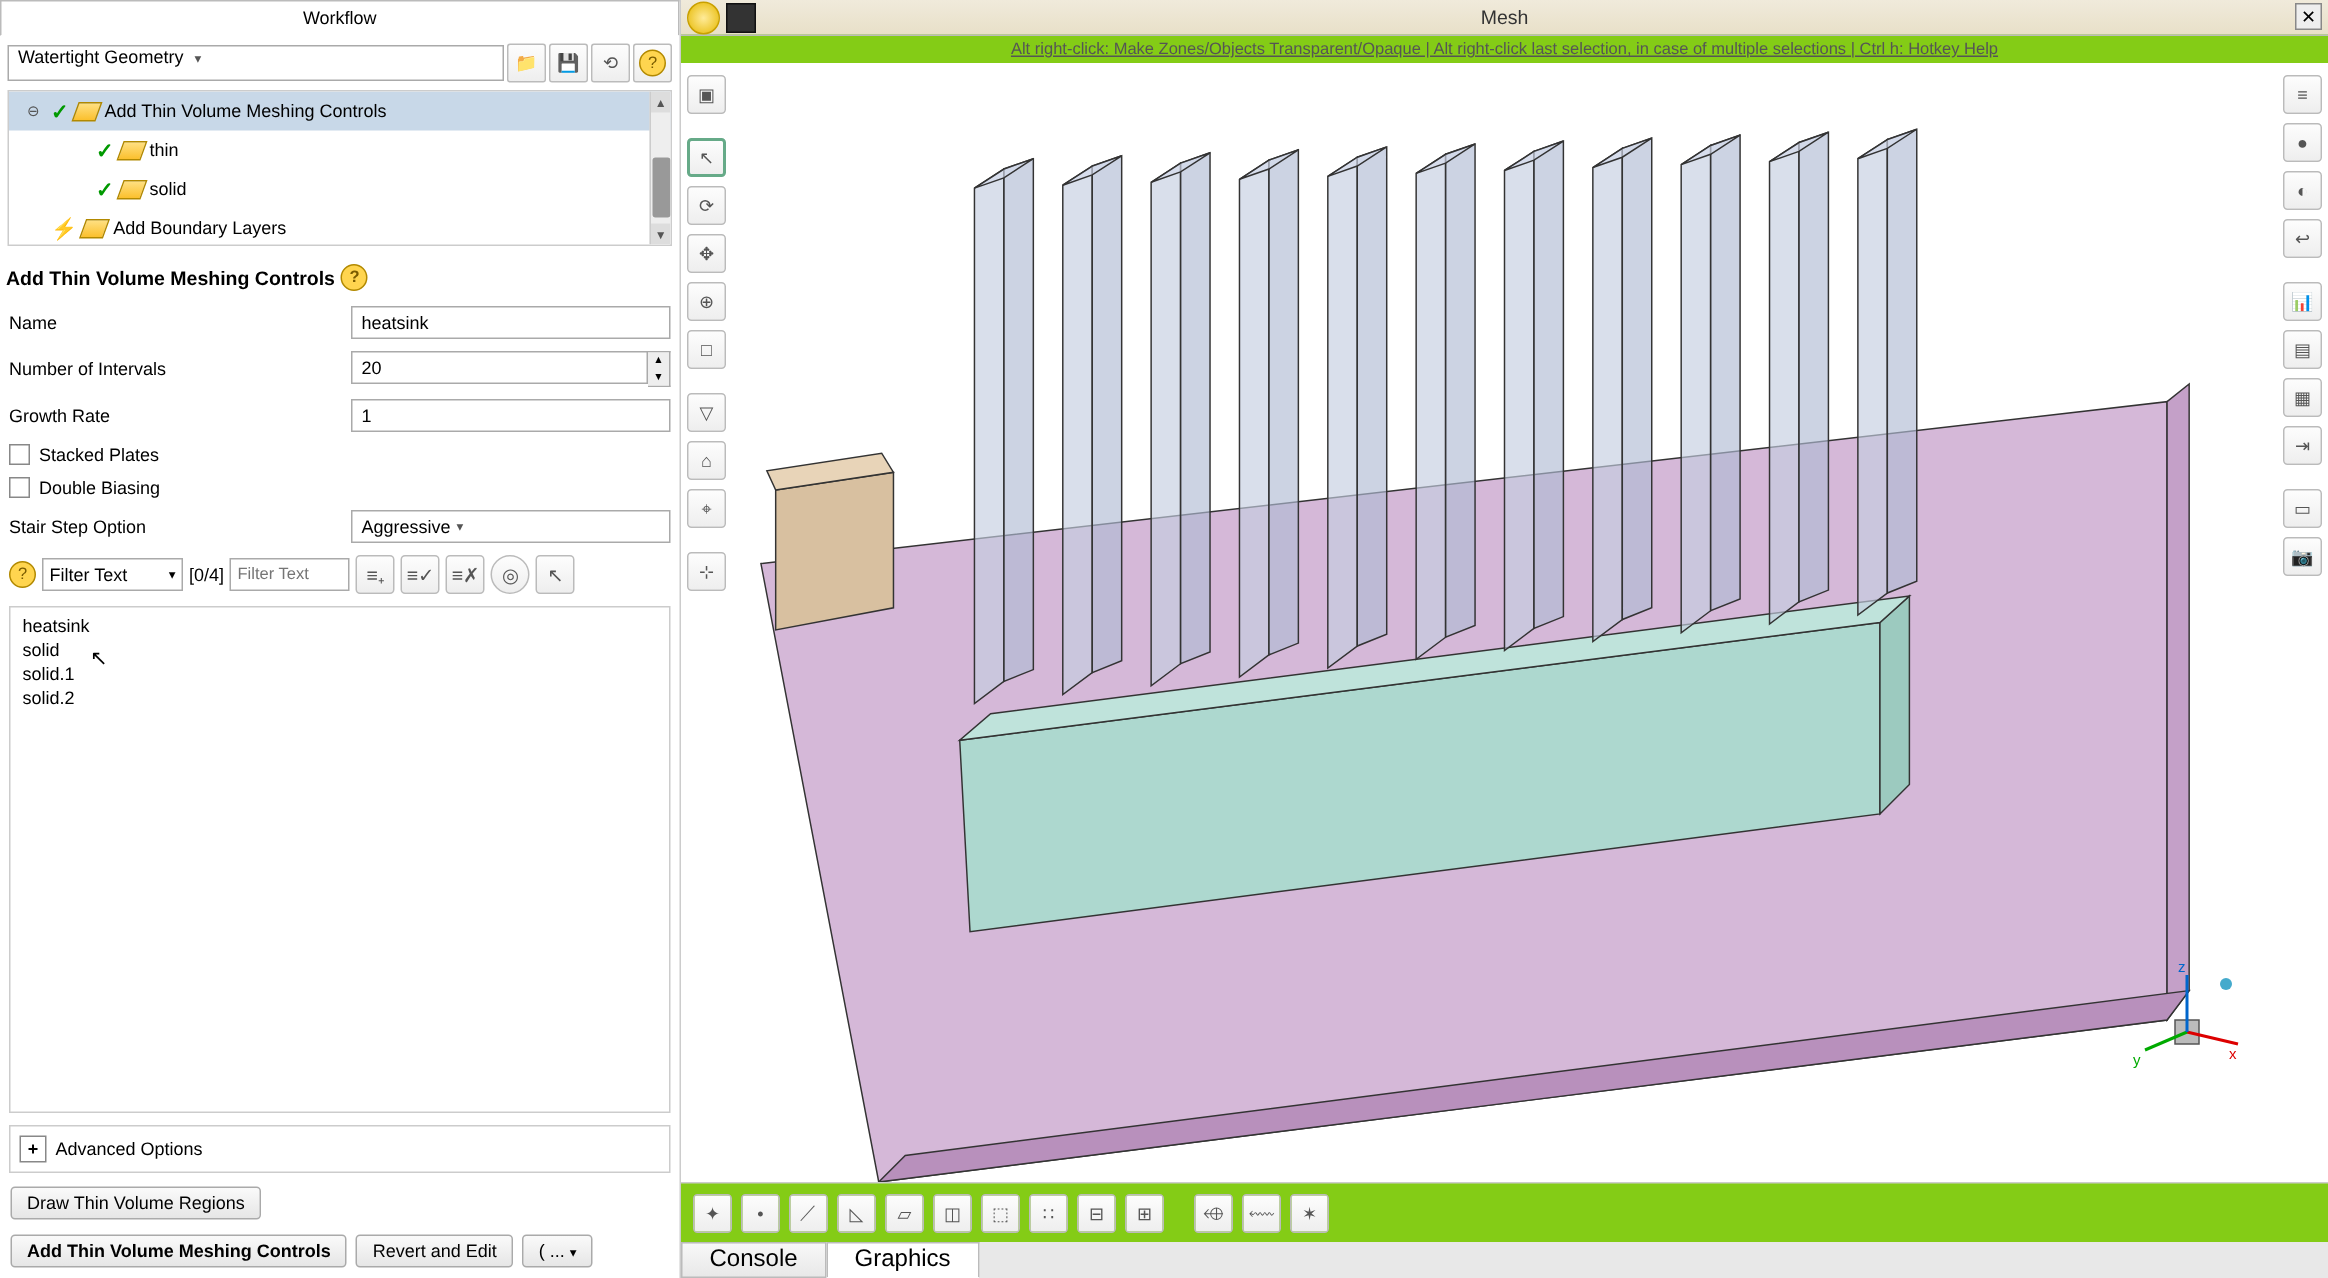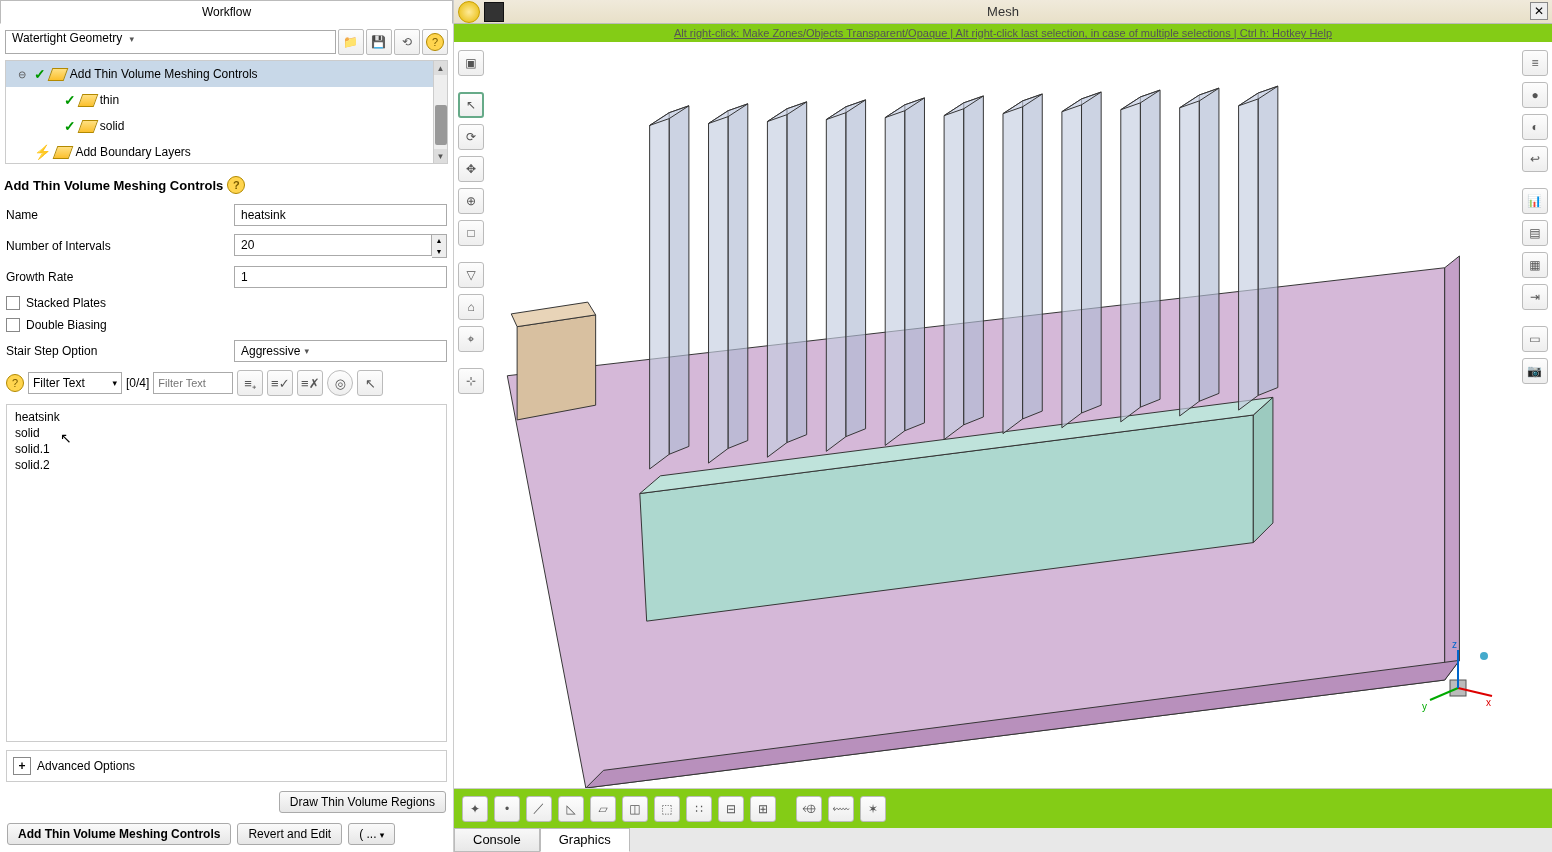--- a/index.html
+++ b/index.html
@@ -159,21 +159,21 @@
   .mini-btn.ring { border-radius:50%;}
   .list-box {
     flex:1; margin:4px 6px; border:1px solid #ccc;background:#fff;
     padding:4px 0;overflow:auto;
   }
   .list-item { padding:1px 8px;font-size:12px;cursor:pointer;}
   .adv-row {
     display:flex;align-items:center;gap:6px;padding:6px;border:1px solid #ccc;margin:4px 6px;
   }
   .plus-btn{width:18px;height:18px;border:1px solid #888;display:flex;align-items:center;justify-content:center;font-weight:bold;}
-  .bottom-btn-row { display:flex;justify-content:flex-end;padding:4px 6px;}
+  .bottom-btn-row { display:flex;justify-content:flex-start;padding:4px 6px;}
   .btn { border:1px solid #aaa;background:linear-gradient(#fafafa,#e6e6e6);padding:3px 10px;font-size:12px;cursor:pointer;border-radius:3px;margin:1px;}
   .action-row { display:flex;gap:4px;padding:4px 6px 6px;}
   .action-row .btn.main { font-weight:bold;}
   .action-row .btn.menu::after{content:" ▾";font-size:9px;}
   
   .right-panel {
     flex:1;display:flex;flex-direction:column;background:#84cc16;position:relative;
   }
   .mesh-header {
     height:24px;display:flex;align-items:center;background:linear-gradient(#f0eadb,#e8e0c8);border-bottom:1px solid #bbb;position:relative;
@@ -191,21 +191,21 @@
     display:flex;align-items:center;justify-content:center;font-size:12px;color:#555;cursor:pointer;
   }
   .vt-sep { height:4px;}
   .right-vert-toolbar {
     position:absolute;right:4px;top:8px;display:flex;flex-direction:column;gap:6px;z-index:5;
   }
   .bottom-toolbar {
     height:40px;display:flex;align-items:center;gap:6px;padding:0 8px;border-top:1px solid #ccc;
   }
   .bottom-tabs { height:24px;display:flex;background:#e8e8e8;}
-  .btab { padding:0 18px;line-height:22px;border:1px solid #bbb;background:linear-gradient(#f8f8f8,#e8e8e8);cursor:pointer;font-size:13px;}
+  .btab { padding:0 18px;line-height:22px;border:1px solid #bbb;background:linear-gradient(#f8f8f8,#e8e8e8);cursor:pointer;font-size:16px;}
   .btab.active { background:#fff;border-bottom:1px solid #fff;}
   .triad {
     position:absolute;right:50px;bottom:70px;width:80px;height:80px;z-index:4;
   }
   .triad svg{overflow:visible;}
   
   .scene { position:absolute;left:0;top:0;width:100%;height:100%;}
   .cursor-fake {
     position:absolute;left:60px;top:430px;font-size:14px;color:#000;pointer-events:none;z-index:10;
   }

